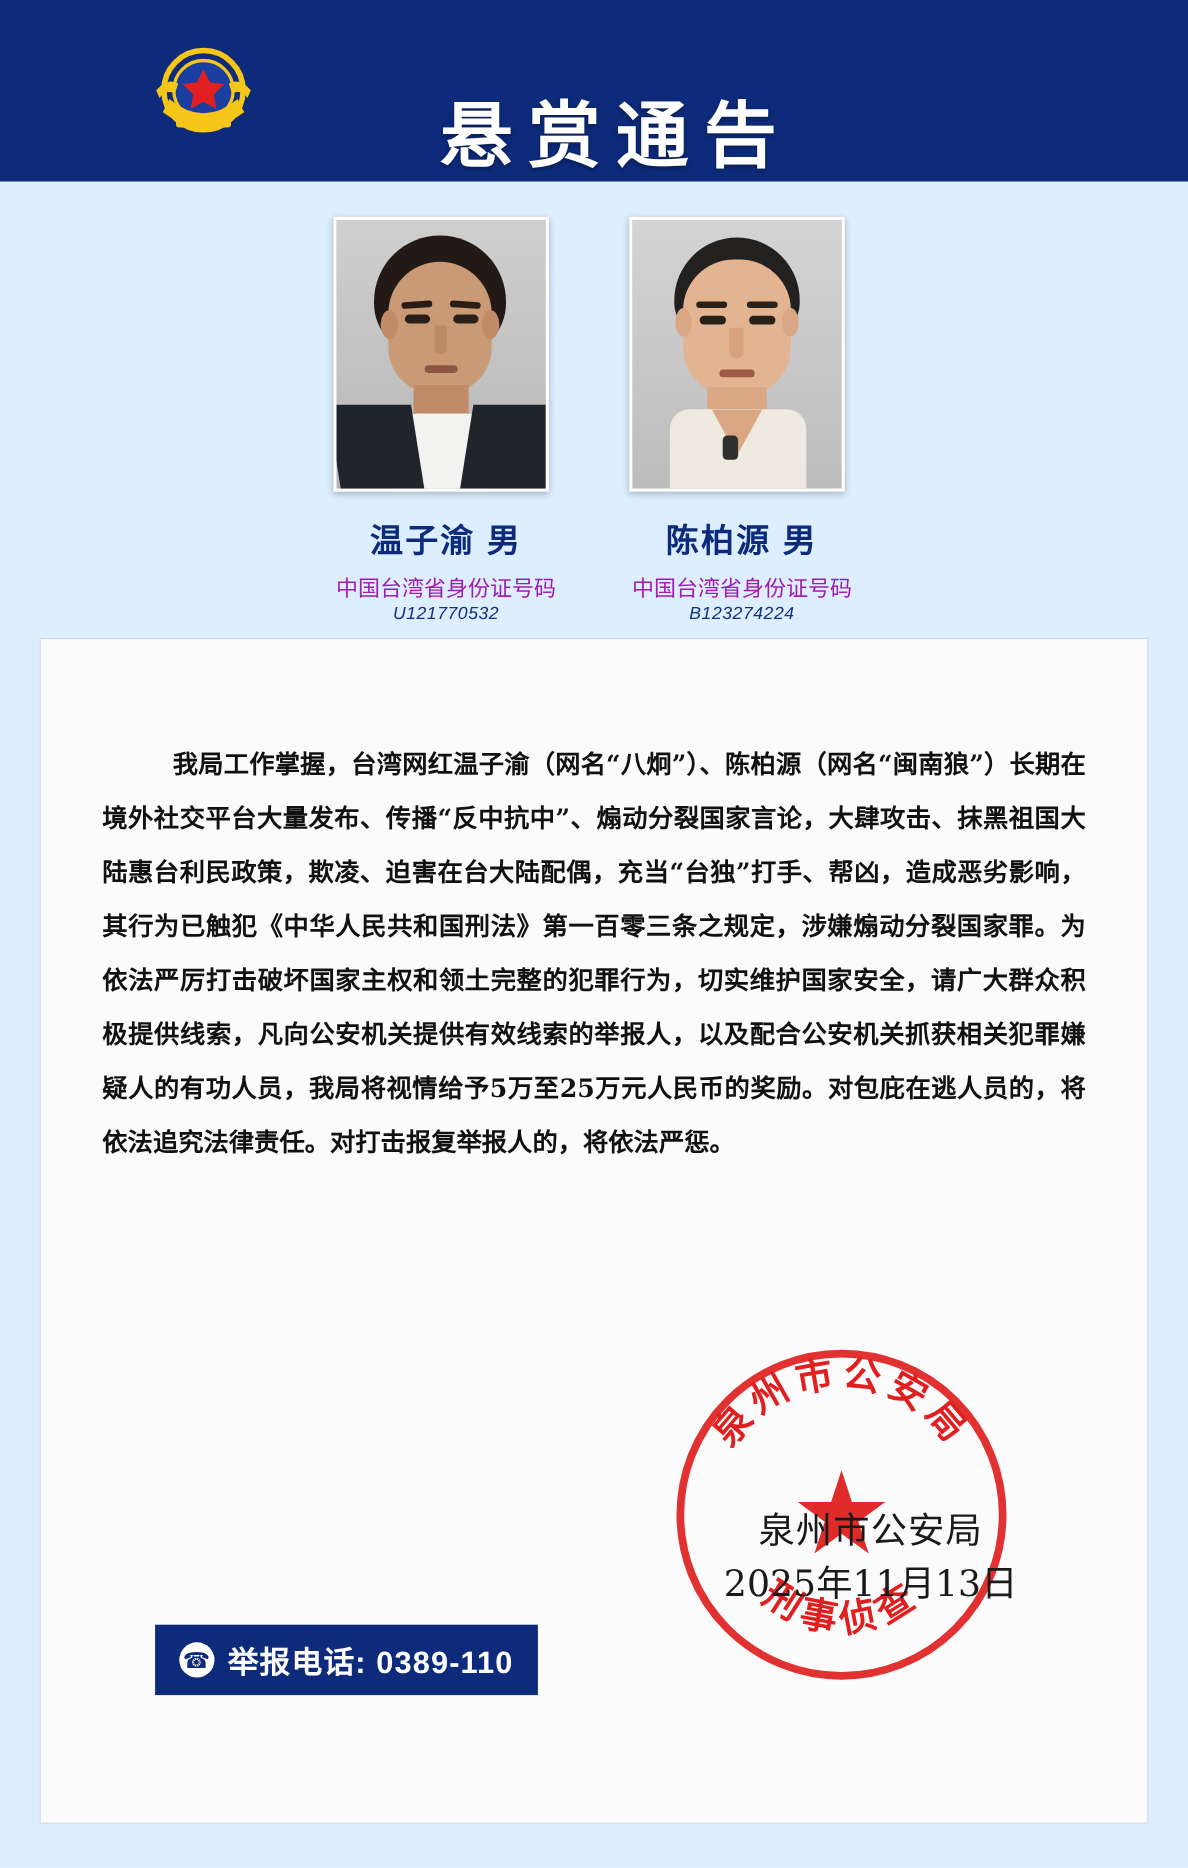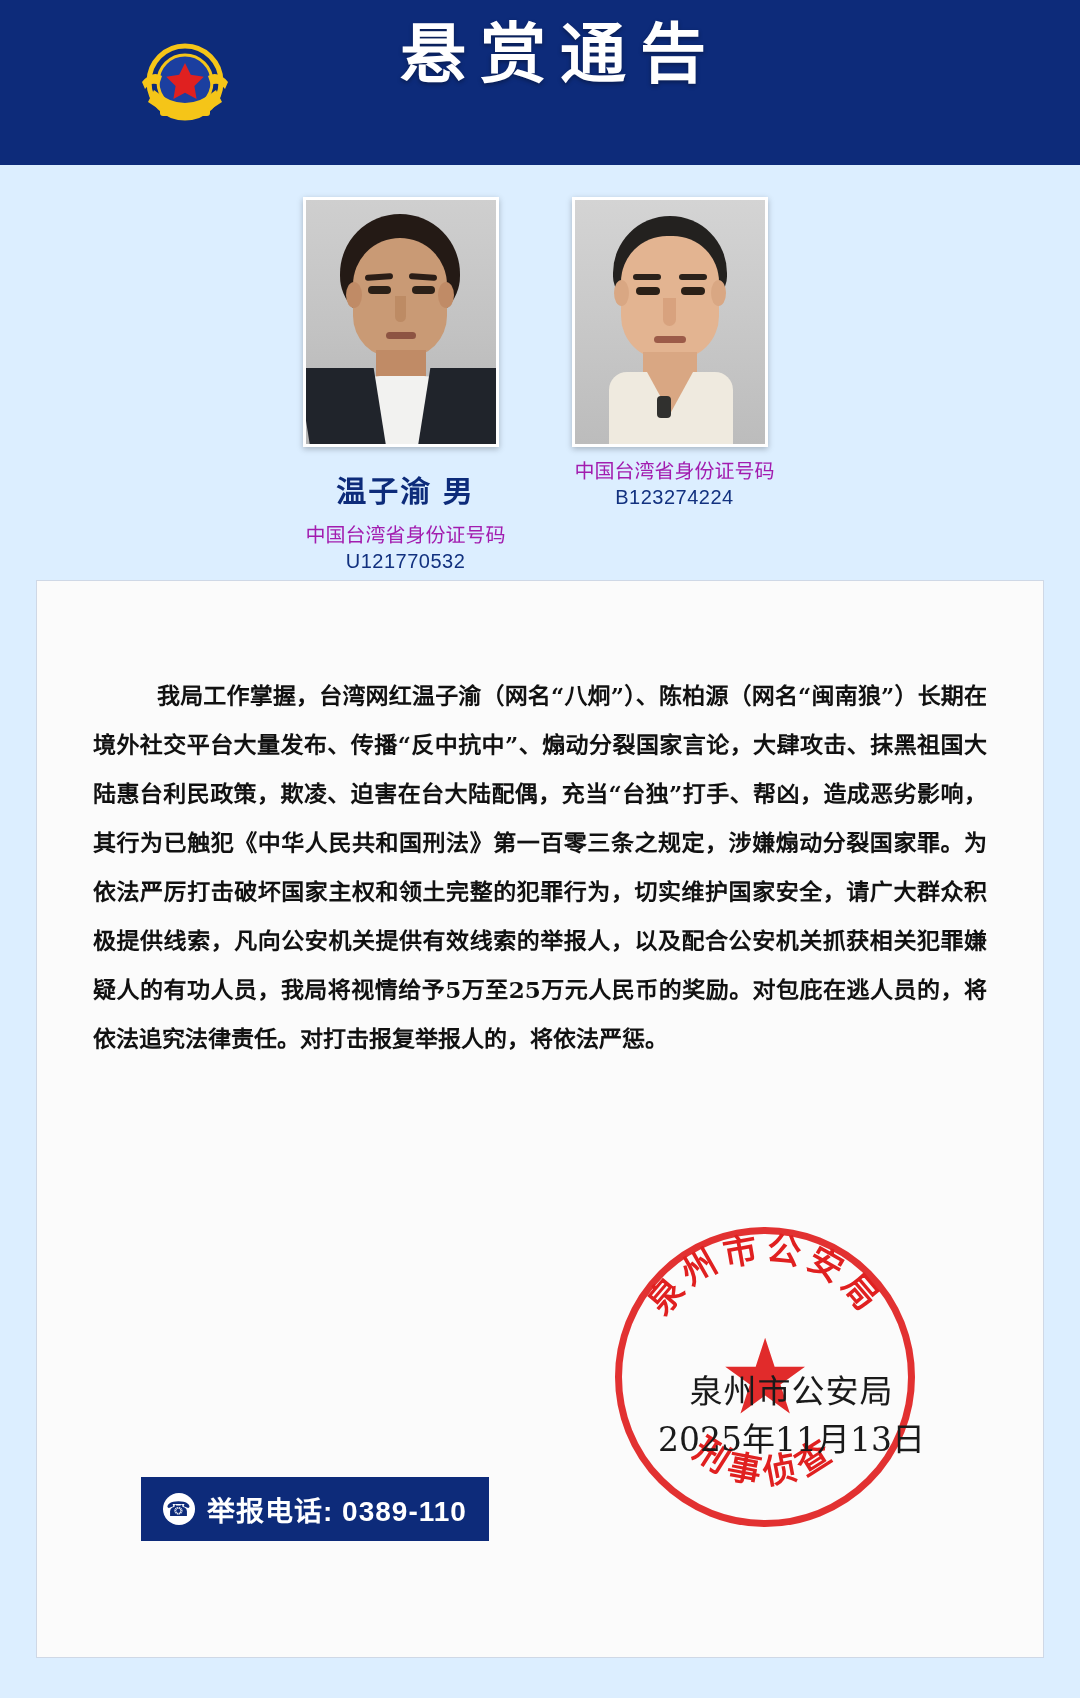--- a/index.html
+++ b/index.html
@@ -12,21 +12,21 @@
     background: #dceeff;
     font-family: "Liberation Sans", "DejaVu Sans", sans-serif;
     overflow: hidden;
   }
 
   
   .header {
     height: 165px;
     background: #0d2b7a;
     display: flex;
-    align-items: flex-start;
+    align-items: flex-end;
     justify-content: center;
     position: relative;
   }
   .emblem {
     position: absolute;
     left: 130px;
     top: 30px;
     width: 110px;
     height: 110px;
   }
@@ -100,23 +100,24 @@
     color: #0d2b7a;
     letter-spacing: 2px;
   }
   .suspect-idlabel {
     margin-top: 8px;
     font-size: 20px;
     color: #a21caf;
   }
   .suspect-idnum {
     margin-top: 2px;
-    font-size: 20px;
+    font-size: 16px;
     color: #12317f;
     letter-spacing: .5px;
+    font-style: italic;
   }
 
   
   .card {
     position: absolute;
     left: 36px;
     top: 580px;
     width: 1008px;
     height: 1078px;
     background: #fbfbfb;
@@ -263,20 +264,21 @@
         <div class="p2-brow-r"></div>
       <div class="p2-eye-l"></div>
         <div class="p2-eye-r"></div>
       <div class="p2-nose"></div>
         <div class="p2-mouth"></div>
       <div class="p2-neck"></div>
         <div class="p2-collar"></div>
       <div class="p2-collar-v"></div>
         <div class="p2-mic"></div>
     </div>
+    <div class="suspect-name">陈柏源  男</div>
     <div class="suspect-idlabel">中国台湾省身份证号码</div>
     <div class="suspect-idnum">B123274224</div>
   </div>
 
 </div>
 
 <div class="card">
   <div class="notice-text">我局工作掌握，台湾网红温子渝（网名“八炯”）、陈柏源（网名“闽南狼”）长期在境外社交平台大量发布、传播“反中抗中”、煽动分裂国家言论，大肆攻击、抹黑祖国大陆惠台利民政策，欺凌、迫害在台大陆配偶，充当“台独”打手、帮凶，造成恶劣影响，其行为已触犯《中华人民共和国刑法》第一百零三条之规定，涉嫌煽动分裂国家罪。为依法严厉打击破坏国家主权和领土完整的犯罪行为，切实维护国家安全，请广大群众积极提供线索，凡向公安机关提供有效线索的举报人，以及配合公安机关抓获相关犯罪嫌疑人的有功人员，我局将视情给予5万至25万元人民币的奖励。对包庇在逃人员的，将依法追究法律责任。对打击报复举报人的，将依法严惩。</div>
 
   <div class="stamp-wrap">

